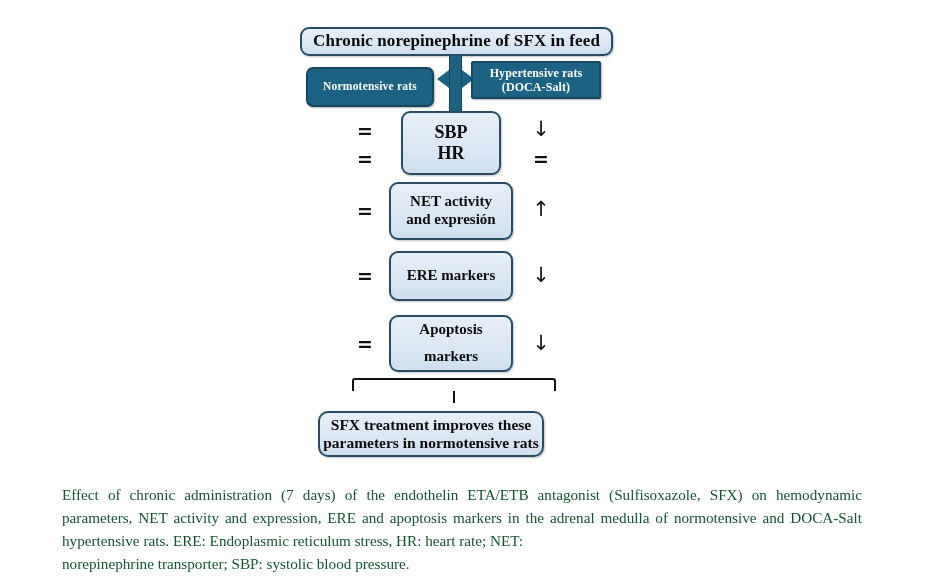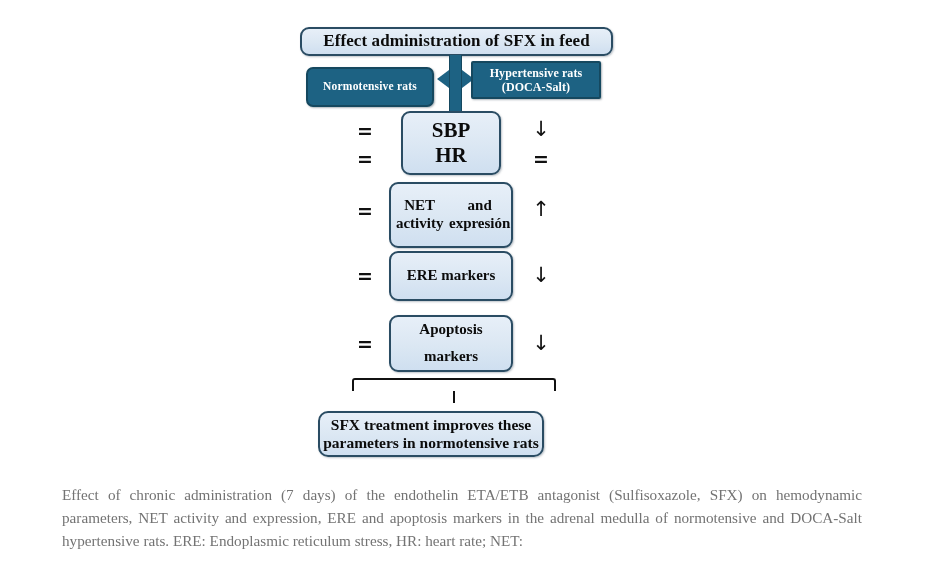--- a/index.html
+++ b/index.html
@@ -69,22 +69,22 @@
   }
 
   #hypertensive-box {
     left: 471px; top: 61px; width: 130px; height: 38px;
     font-size: 12px;
     border-radius: 2px;
     flex-direction: column;
     letter-spacing: 0.1px;
   }
 
-  #sbp-hr-box   { left: 401px; top: 111px; width: 100px; height: 64px; font-size: 21px; flex-direction: column; justify-content: flex-start; padding: 5px 0; }
-  #net-box      { left: 389px; top: 182px; width: 124px; height: 66px; font-size: 15px;   flex-direction: row; }
+  #sbp-hr-box   { left: 401px; top: 111px; width: 100px; height: 64px; font-size: 18px; flex-direction: column; justify-content: center; padding: 5px 0; }
+  #net-box      { left: 389px; top: 182px; width: 124px; height: 58px; font-size: 15px;   flex-direction: column; }
   #ere-box      { left: 389px; top: 251px; width: 124px; height: 50px; font-size: 15px; }
   #apoptosis-box{ left: 389px; top: 315px; width: 124px; height: 57px; font-size: 15px;   flex-direction: column; gap: 9px; }
 
   #conclusion-box {
     left: 318px; top: 411px; width: 226px; height: 46px;
     font-size: 15.5px;
     flex-direction: column;
     border-radius: 10px;
   }
 
@@ -151,30 +151,30 @@
   }
 
   
   #caption {
     position: absolute;
     left: 62px; top: 483px; width: 800px;
     font-family: "Liberation Serif", "DejaVu Serif", serif;
     font-size: 15.2px;
     line-height: 1.52;
     text-align: justify;
-    color: #737373;
+    color: #14532d;
   }
   #caption .last { text-align: left; }
 </style>
 </head>
 <body>
 
 <div id="figure">
 
-  <div class="node light" id="title-box">Effect administration of SFX in feed</div>
+  <div class="node light" id="title-box">Chronic norepinephrine of SFX in feed</div>
 
   <div id="trunk-bar"></div>
   <div id="arrow-left"></div>
   <div id="arrow-right"></div>
 
   <div class="node dark" id="normotensive-box">Normotensive rats</div>
 
   <div class="node dark" id="hypertensive-box">
     <span class="line">Hypertensive rats</span>
     <span class="line">(DOCA-Salt)</span>
@@ -222,13 +222,14 @@
 
   <div class="node light" id="conclusion-box">
     <span class="line">SFX treatment improves these</span>
     <span class="line">parameters in normotensive rats</span>
   </div>
 
 </div>
 
 <div id="caption">
   <div>Effect of chronic administration (7 days) of the endothelin ETA/ETB antagonist (Sulfisoxazole, SFX) on hemodynamic parameters, NET activity and expression, ERE and apoptosis markers in the adrenal medulla of normotensive and DOCA-Salt hypertensive rats. ERE: Endoplasmic reticulum stress, HR: heart rate; NET:</div>
+  <div class="last">norepinephrine transporter; SBP: systolic blood pressure.</div>
 </div>
 
 </body></html>

